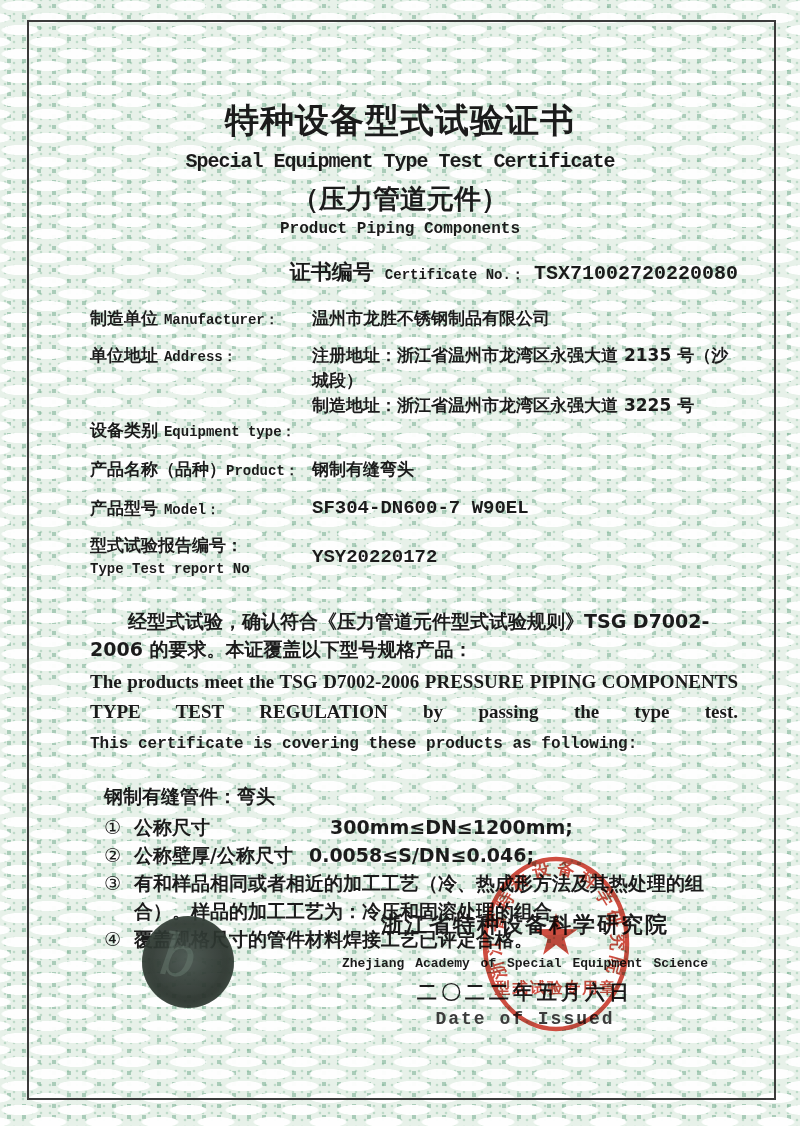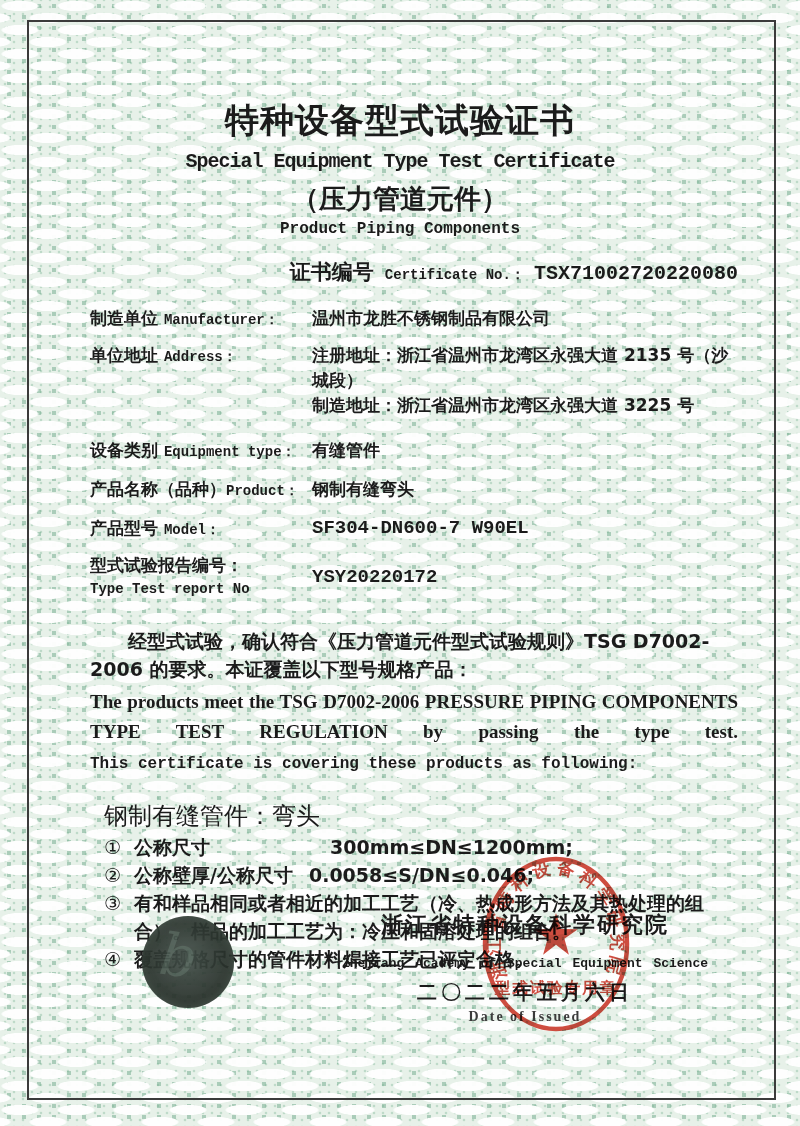--- a/index.html
+++ b/index.html
@@ -37,48 +37,48 @@
   .certline .cno{font-size:20px;font-weight:700;font-family:"Liberation Mono","DejaVu Sans Mono",monospace;letter-spacing:0;}
 
   
   .fields{margin:20px 58px 0 90px;}
   .row{display:flex;align-items:flex-start;margin-bottom:11px;}
   .lbl{width:222px;flex:none;font-size:17px;font-weight:700;line-height:24px;}
   .lbl .en{font-family:"Liberation Mono","DejaVu Sans Mono",monospace;font-size:14px;font-weight:700;}
   .val{flex:1;font-size:17px;font-weight:700;line-height:24px;}
   .val.mono{font-family:"Liberation Mono","DejaVu Sans Mono",monospace;font-size:19px;font-weight:700;}
   .val .vline{display:block;line-height:25px;}
-  .row.addr{margin-bottom:20px;}
+  .row.addr{margin-bottom:0;}
   .row.prod{margin-top:13px;}
   .row.model{margin-top:13px;}
   .row.report .lbl .zh,.row.report .lbl .en{display:block;}
   .row.report .val{align-self:center;}
 
   
   .statement{margin:26px 62px 0 90px;}
   .st-zh{font-size:19px;font-weight:700;line-height:28px;text-indent:38px;}
   .st-en-bold{margin-top:4px;font-family:"Liberation Serif","DejaVu Serif",serif;font-weight:700;font-size:19px;line-height:30px;text-align:justify;text-align-last:justify;}
   .st-en-plain{margin-top:5px;font-family:"Liberation Mono","DejaVu Sans Mono",monospace;font-weight:700;font-size:16px;line-height:24px;}
 
   
   .products{margin:26px 58px 0 104px;}
-  .p-head{font-size:24px;font-weight:400;line-height:28px;margin-bottom:3px;}
+  .p-head{font-size:19px;font-weight:700;line-height:28px;margin-bottom:3px;}
   .spec{display:flex;font-size:19px;font-weight:700;line-height:28px;}
   .spec .num{width:30px;flex:none;font-weight:400;}
   .spec .slabel{flex:none;}
   .spec.s1 .slabel{width:196px;}
   .spec.s2 .slabel{margin-right:16px;}
   .spec .stext{flex:1;}
 
   
   .footer-text{position:absolute;left:270px;top:910px;width:510px;text-align:center;}
   .issuer-zh{font-size:22px;font-weight:700;letter-spacing:2px;}
   .issuer-en{margin-top:16px;font-size:13px;font-weight:700;font-family:"Liberation Mono","DejaVu Sans Mono",monospace;word-spacing:3px;}
   .date-zh{margin-top:8px;font-size:20px;font-weight:700;letter-spacing:4px;}
-  .date-en{margin-top:3px;font-size:14px;font-weight:700;color:#3c3c3c;font-family:Liberation Serif, serif;letter-spacing:2px;}
+  .date-en{margin-top:3px;font-size:18px;font-weight:700;color:#3c3c3c;font-family:Liberation Mono, monospace;letter-spacing:2px;}
 
   .seal-dark{
     position:absolute;left:142px;top:916px;width:92px;height:92px;border-radius:50%;
     background:radial-gradient(circle at 48% 45%, #44504a 0%, #333d37 35%, #242c26 70%, #1d241f 100%);
     opacity:.93;
     box-shadow:inset 0 0 10px rgba(90,110,98,.5);
   }
   .seal-dark .glyph{
     position:absolute;left:18px;top:6px;font-size:58px;color:#5c6f64;opacity:.55;
     font-family:"DejaVu Serif",serif;font-style:italic;transform:rotate(8deg);
@@ -115,21 +115,20 @@
       <div class="row addr">
         <div class="lbl"><span class="zh">单位地址 </span><span class="en">Address：</span></div>
         <div class="val">
           <span class="vline">注册地址：浙江省温州市龙湾区永强大道 2135 号（沙城段）</span>
           <span class="vline">制造地址：浙江省温州市龙湾区永强大道 3225 号</span>
         </div>
       </div>
 
       <div class="row">
         <div class="lbl"><span class="zh">设备类别 </span><span class="en">Equipment type：</span></div>
-        <div class="val">有缝管件</div>
       </div>
 
       <div class="row prod">
         <div class="lbl"><span class="zh">产品名称（品种）</span><span class="en">Product：</span></div>
         <div class="val">钢制有缝弯头</div>
       </div>
 
       <div class="row model">
         <div class="lbl"><span class="zh">产品型号 </span><span class="en">Model：</span></div>
         <div class="val mono">SF304-DN600-7 W90EL</div>

